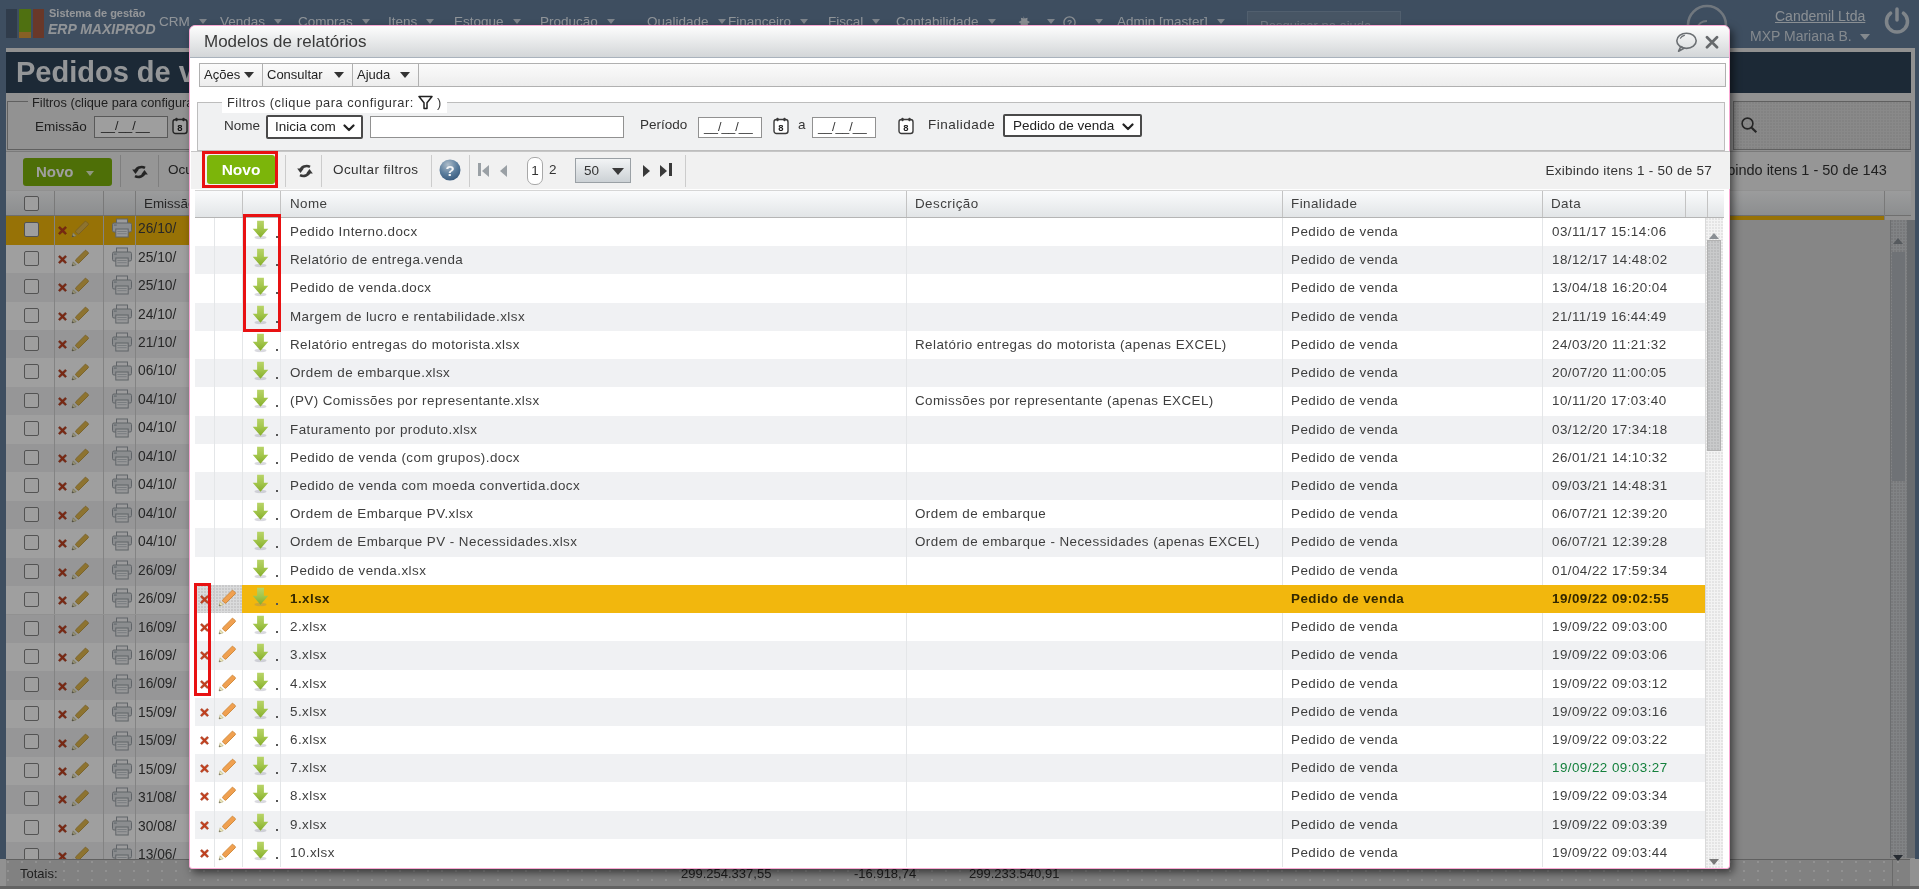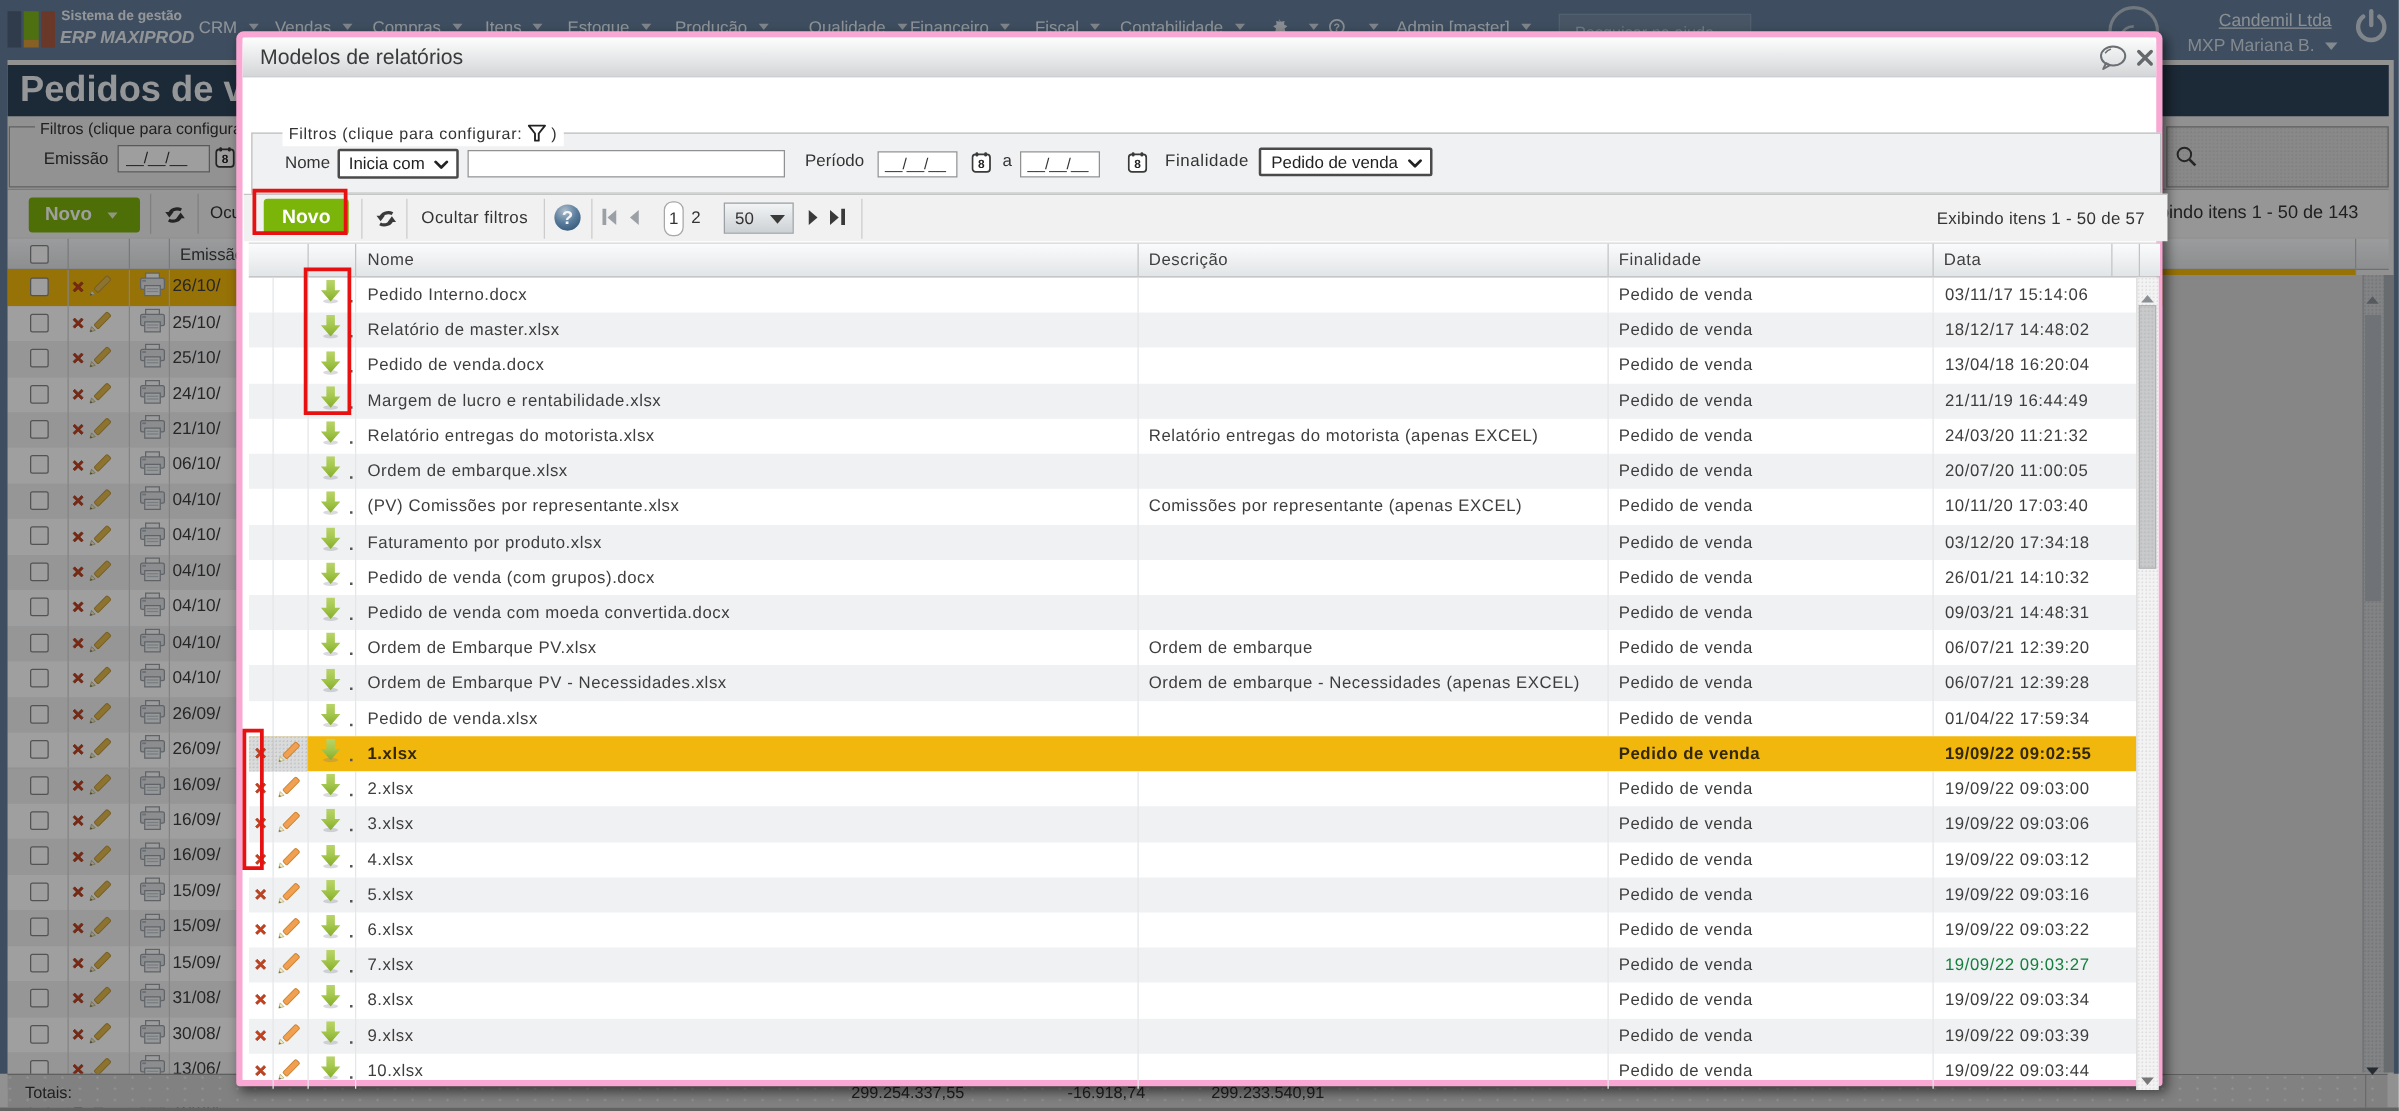--- a/index.html
+++ b/index.html
@@ -11,21 +11,21 @@
 #ptitle{position:absolute;left:6px;top:52px;width:1905px;height:41px;background:#2e4257;color:#eef1f4;font-size:29px;font-weight:bold;line-height:41px;padding-left:10px}
 .pfield{position:absolute;top:101px;height:49px;border:1px solid #9a9a9a;background:#ebebeb}
 #ptoolbar{position:absolute;left:6px;top:151px;width:1905px;height:39px;background:#f0f0f0;border-top:1px solid #c4c4c4}
 #pnovo{position:absolute;left:17px;top:6px;width:89px;height:28px;background:#7db30c;border-radius:3px;color:#fff;font-weight:bold;font-size:15px;text-align:left;line-height:28px}
 #pgheader{position:absolute;left:6px;top:191px;width:1905px;height:25px;background:linear-gradient(#f9fafb,#e1e4e6);border-bottom:1px solid #b2b2b2}
 .pgrow{position:absolute;left:6px;height:28.45px;width:1878px}
 .cb{position:absolute;width:15px;height:15px;background:#fdfdfd;border:1px solid #858585;border-radius:2px}
 #totais{position:absolute;left:6px;top:859px;width:1904px;height:27px;background:#cfcfcf radial-gradient(circle at 2px 2px, #e8e8e8 0.8px, transparent 1.1px);background-size:14px 9px;border-top:1px solid #9a9a9a;font-size:13px;color:#333}
 #hscroll{position:absolute;left:0px;top:886px;width:1919px;height:3px;background:#9f9f9f}
 #overlay{position:absolute;inset:0;background:rgba(0,0,0,.378)}
-#modal{position:absolute;left:189px;top:25px;width:1541px;height:844px;background:#fff;border:5px solid #f9a8d4;border-radius:6px 6px 3px 3px;box-shadow:3px 4px 9px rgba(0,0,0,.55)}
+#modal{position:absolute;left:189px;top:25px;width:1541px;height:844px;background:#fff;border:1px solid #f9a8d4;border-radius:6px 6px 3px 3px;box-shadow:3px 4px 9px rgba(0,0,0,.55)}
 #mtitle{position:absolute;left:0;top:0;width:100%;height:32px;background:linear-gradient(#fdfdfd,#d3d6d8);border-bottom:1px solid #a9b2bc;border-radius:6px 6px 0 0;font-size:17px;color:#3a3a3a;line-height:31px;padding-left:14px}
 #mmenu{position:absolute;left:9px;top:37px;width:1527px;height:24px;background:linear-gradient(#fbfbfb,#ededed);border:1px solid #b0b0b0;font-size:13px;color:#222}
 .mmi{position:absolute;top:0;height:22px;line-height:22px;border-right:1px solid #b0b0b0;padding:0 8px 0 4px}
 .mmi .ar{position:absolute;right:8px;top:8px;width:0;height:0;border-left:5px solid transparent;border-right:5px solid transparent;border-top:6px solid #333}
 #mfield{position:absolute;left:7px;top:76px;width:1528px;height:49px;border:1px solid #bdbdbd;background:#f0f1f2}
 #mtoolbar{position:absolute;left:1px;top:125px;width:1539px;height:38px;background:#f1f1f1;border-top:1px solid #c6c6c6}
 .tsep{position:absolute;top:3px;height:32px;width:1px;background:#ccc}
 #mthead{position:absolute;left:5px;top:164px;width:1529px;height:28px;background:linear-gradient(#fafbfc,#e2e5e7);border-bottom:1px solid #b5b5b5;border-top:1px solid #d5d5d5}
 #mrows{position:absolute;left:5px;top:192px;width:1529px;height:651px;overflow:hidden}
 .row{position:relative;width:1511px;height:28.22px}
@@ -702,20 +702,25 @@
 <div id="modal">
 <div id="mtitle">Modelos de relatórios</div>
 <div class="abs" style="left:1484px;top:6px"><svg width="24" height="21" viewBox="0 0 24 21">
         <ellipse cx="12.5" cy="8.8" rx="9.7" ry="7.6" fill="none" stroke="#6b6f73" stroke-width="1.6"></ellipse>
         <path d="M6.8 14.5 4.6 19.2l5.4-3z" fill="none" stroke="#6b6f73" stroke-width="1.6" stroke-linejoin="round"></path>
         <path d="M6.4 6.2c.9-1.4 2.4-2.4 4-2.8" fill="none" stroke="#6b6f73" stroke-width="1.2" stroke-linecap="round"></path>
       </svg></div>
 <div class="abs" style="left:1515px;top:9px"><svg width="14" height="14" viewBox="0 0 14 14">
         <path d="M2 2.2 12 12.2M12 2.2 2 12.2" stroke="#66696c" stroke-width="2.7" stroke-linecap="round"></path>
       </svg></div>
+<div id="mmenu">
+<div class="mmi" style="left:0;width:63px">Ações<span class="ar"></span></div>
+<div class="mmi" style="left:63px;width:90px">Consultar<span class="ar"></span></div>
+<div class="mmi" style="left:153px;width:66px">Ajuda<span class="ar"></span></div>
+</div>
 <div id="mfield">
 <div class="abs" style="left:24px;top:-8px;background:#fff;padding:0 5px;font-size:12.8px;letter-spacing:.55px;color:#333;">Filtros (clique para configurar: <span style="display:inline-block;vertical-align:-3px"><svg width="15" height="15" viewBox="0 0 15 15">
             <path d="M1 1.5h13L9 7.8v5.7H6V7.8z" fill="none" stroke="#222" stroke-width="1.5" stroke-linejoin="round"></path>
           </svg></span> )</div>
 <div class="abs" style="left:26px;top:15px;font-size:13.5px;color:#333">Nome</div>
 <div class="abs" style="left:68px;top:12px;width:97px;height:24px;background:#fff;border:2px solid #4a4a4a;border-radius:2px;font-size:13.5px;color:#222;line-height:20px;padding-left:7px">Inicia com<svg style="position:absolute;right:6px;top:7px" width="12" height="8" viewBox="0 0 12 8">
           <path d="M1.5 1.5 6 6l4.5-4.5" fill="none" stroke="#222" stroke-width="2.2" stroke-linecap="round" stroke-linejoin="round"></path>
         </svg></div>
 <div class="abs" style="left:172px;top:13px;width:254px;height:22px;background:#fff;border:1px solid #919191"></div>
 <div class="abs" style="left:442px;top:14px;font-size:13.5px;color:#333">Período</div>
@@ -797,21 +802,21 @@
 <div class="vb" style="left:711px"></div>
 <div class="vb" style="left:1087px"></div>
 <div class="vb" style="left:1347px"></div>
 </div>
 <div class="row even" style="">
 <div class="ic" style="left:57px"><svg width="17" height="19" viewBox="0 0 17 19">
             <ellipse cx="8.5" cy="17" rx="6" ry="1.8" fill="rgba(120,120,140,.28)"></ellipse>
             <path d="M5.1 0h6.8v8.2h4.4L8.5 17.2.7 8.2h4.4z" fill="url(#gd1)"></path>
           </svg></div>
 <div class="abs" style="left:81px;top:18px;width:2px;height:2px;background:#555"></div>
-<div class="c" style="left:95px;color:#3e3e3e">Relatório de master.xlsx</div>
+<div class="c" style="left:95px;color:#3e3e3e">Relatório de entrega.venda</div>
 <div class="c" style="left:1096px;color:#3e3e3e">Pedido de venda</div>
 <div class="c" style="left:1357px;color:#3e3e3e">18/12/17 14:48:02</div>
 <div class="vb" style="left:19px"></div>
 <div class="vb" style="left:47px"></div>
 <div class="vb" style="left:85px"></div>
 <div class="vb" style="left:711px"></div>
 <div class="vb" style="left:1087px"></div>
 <div class="vb" style="left:1347px"></div>
 </div>
 <div class="row" style="">

